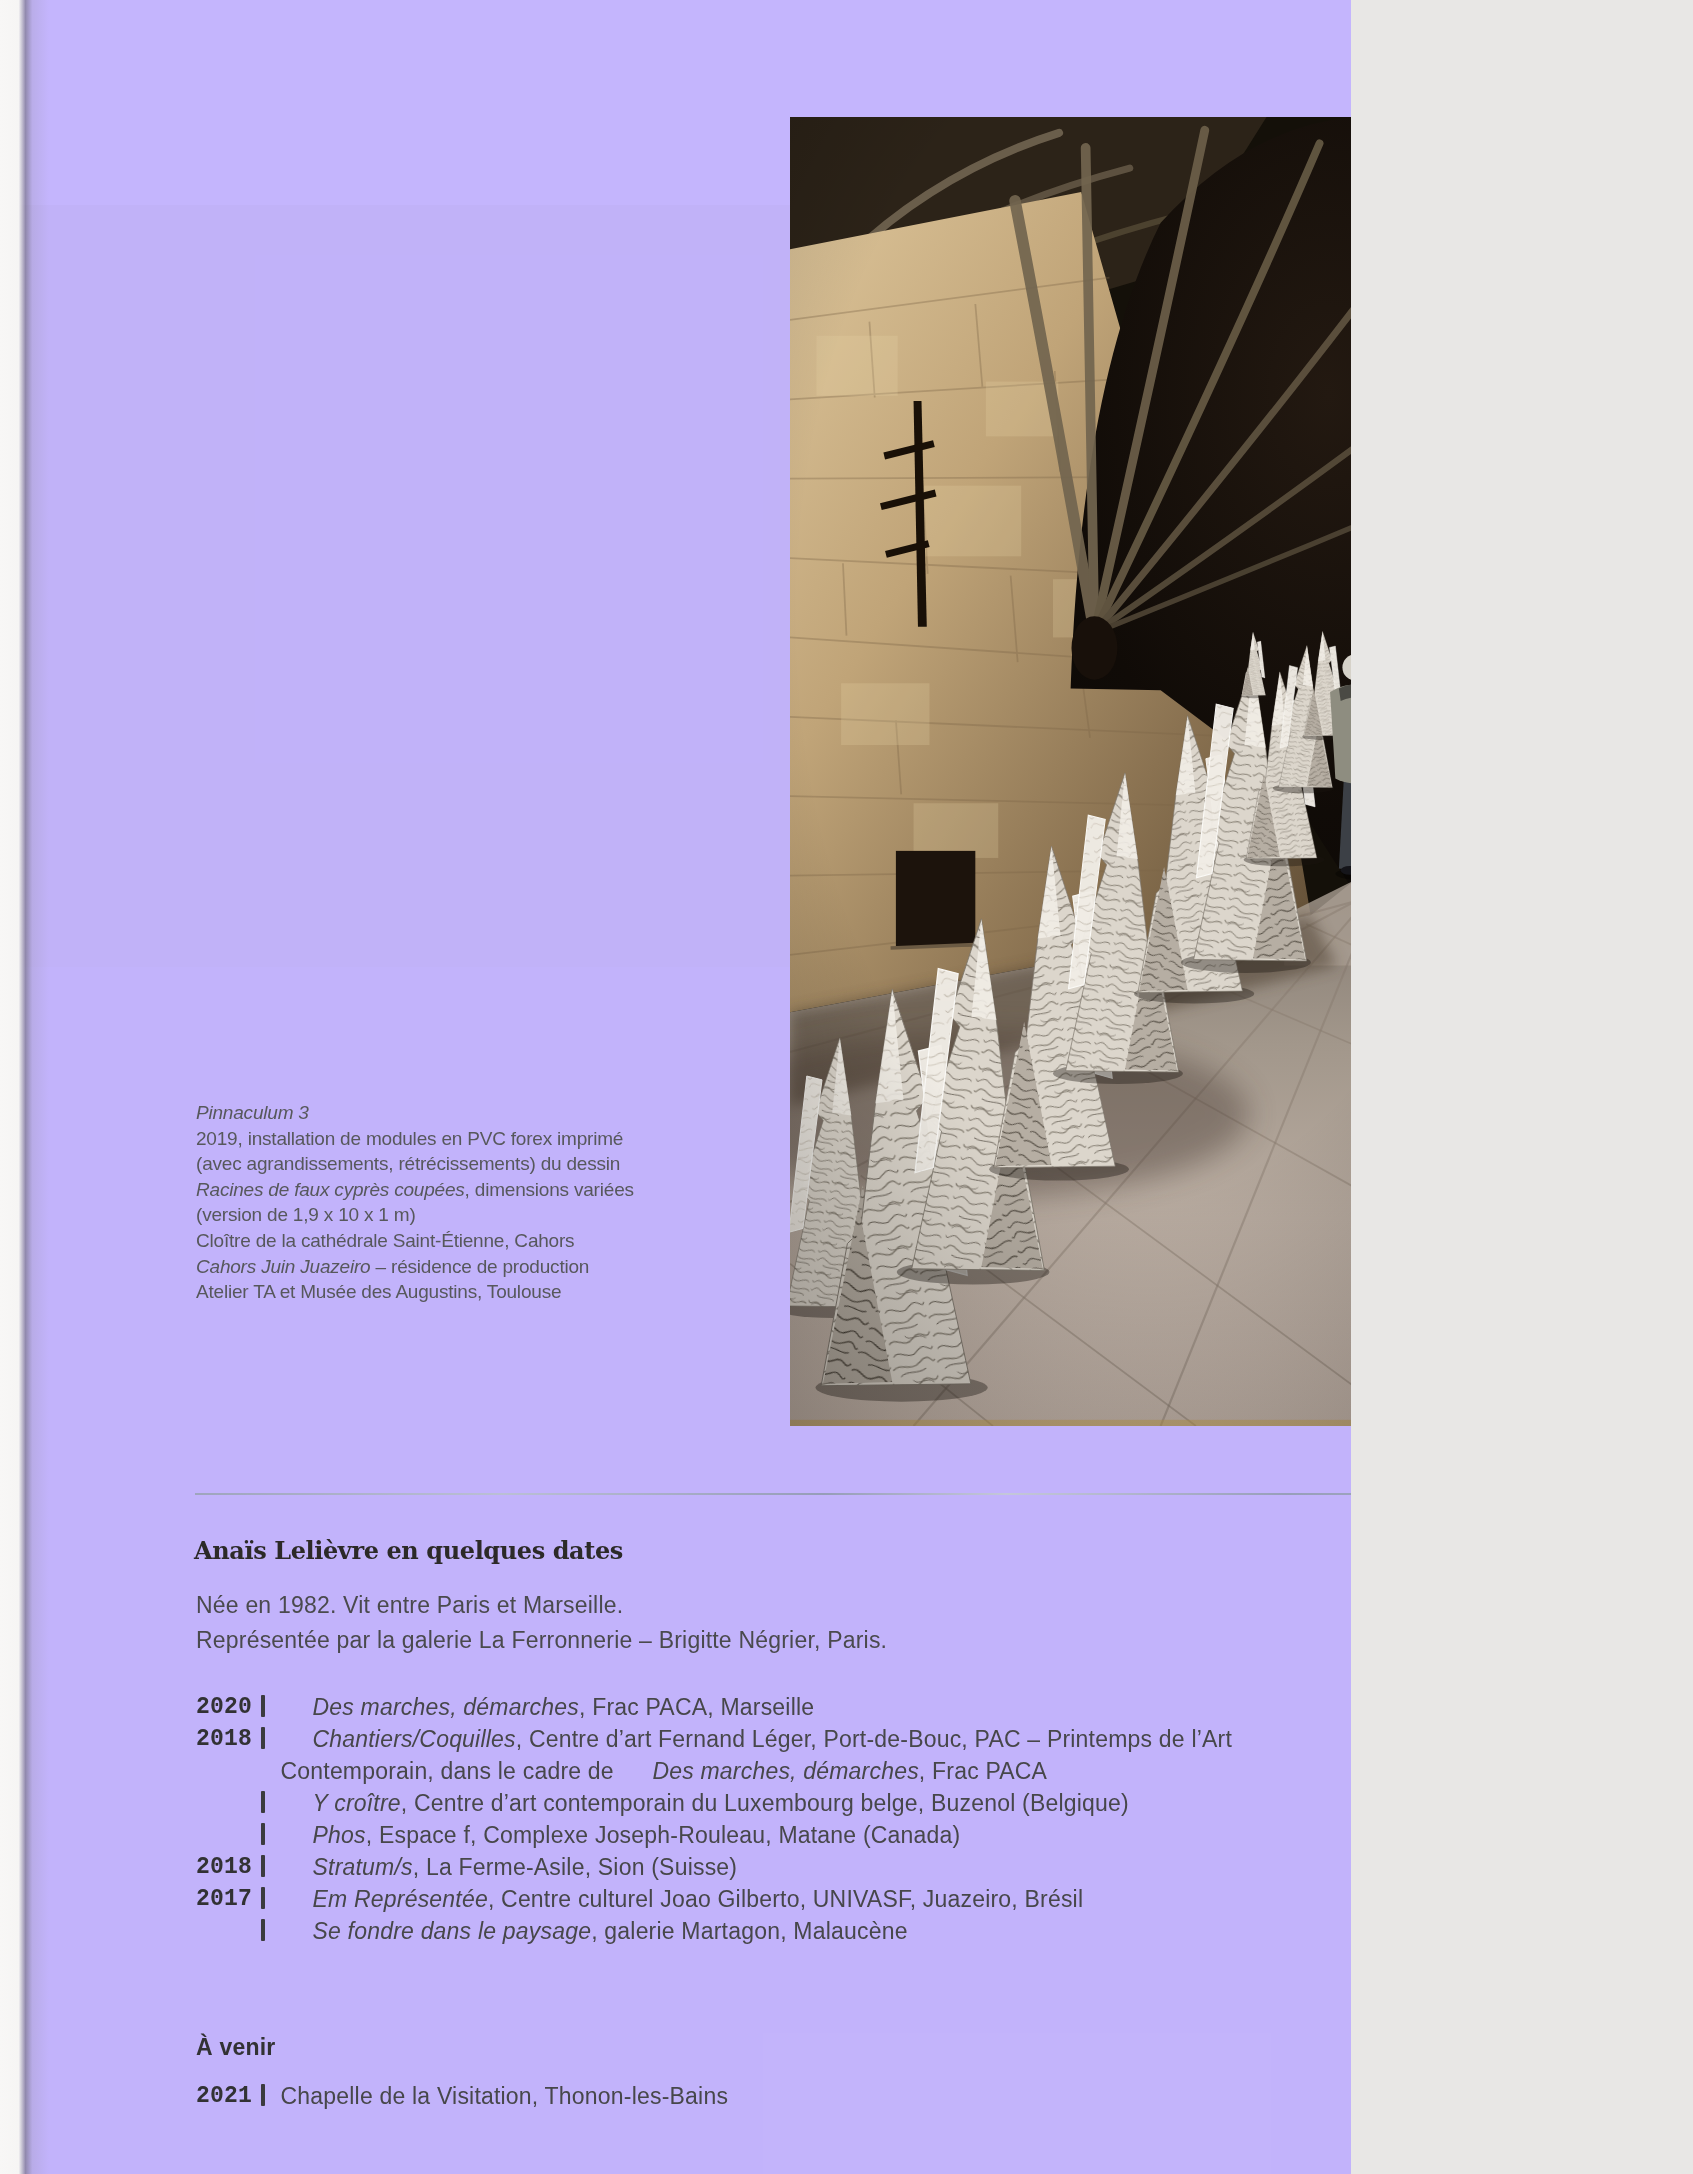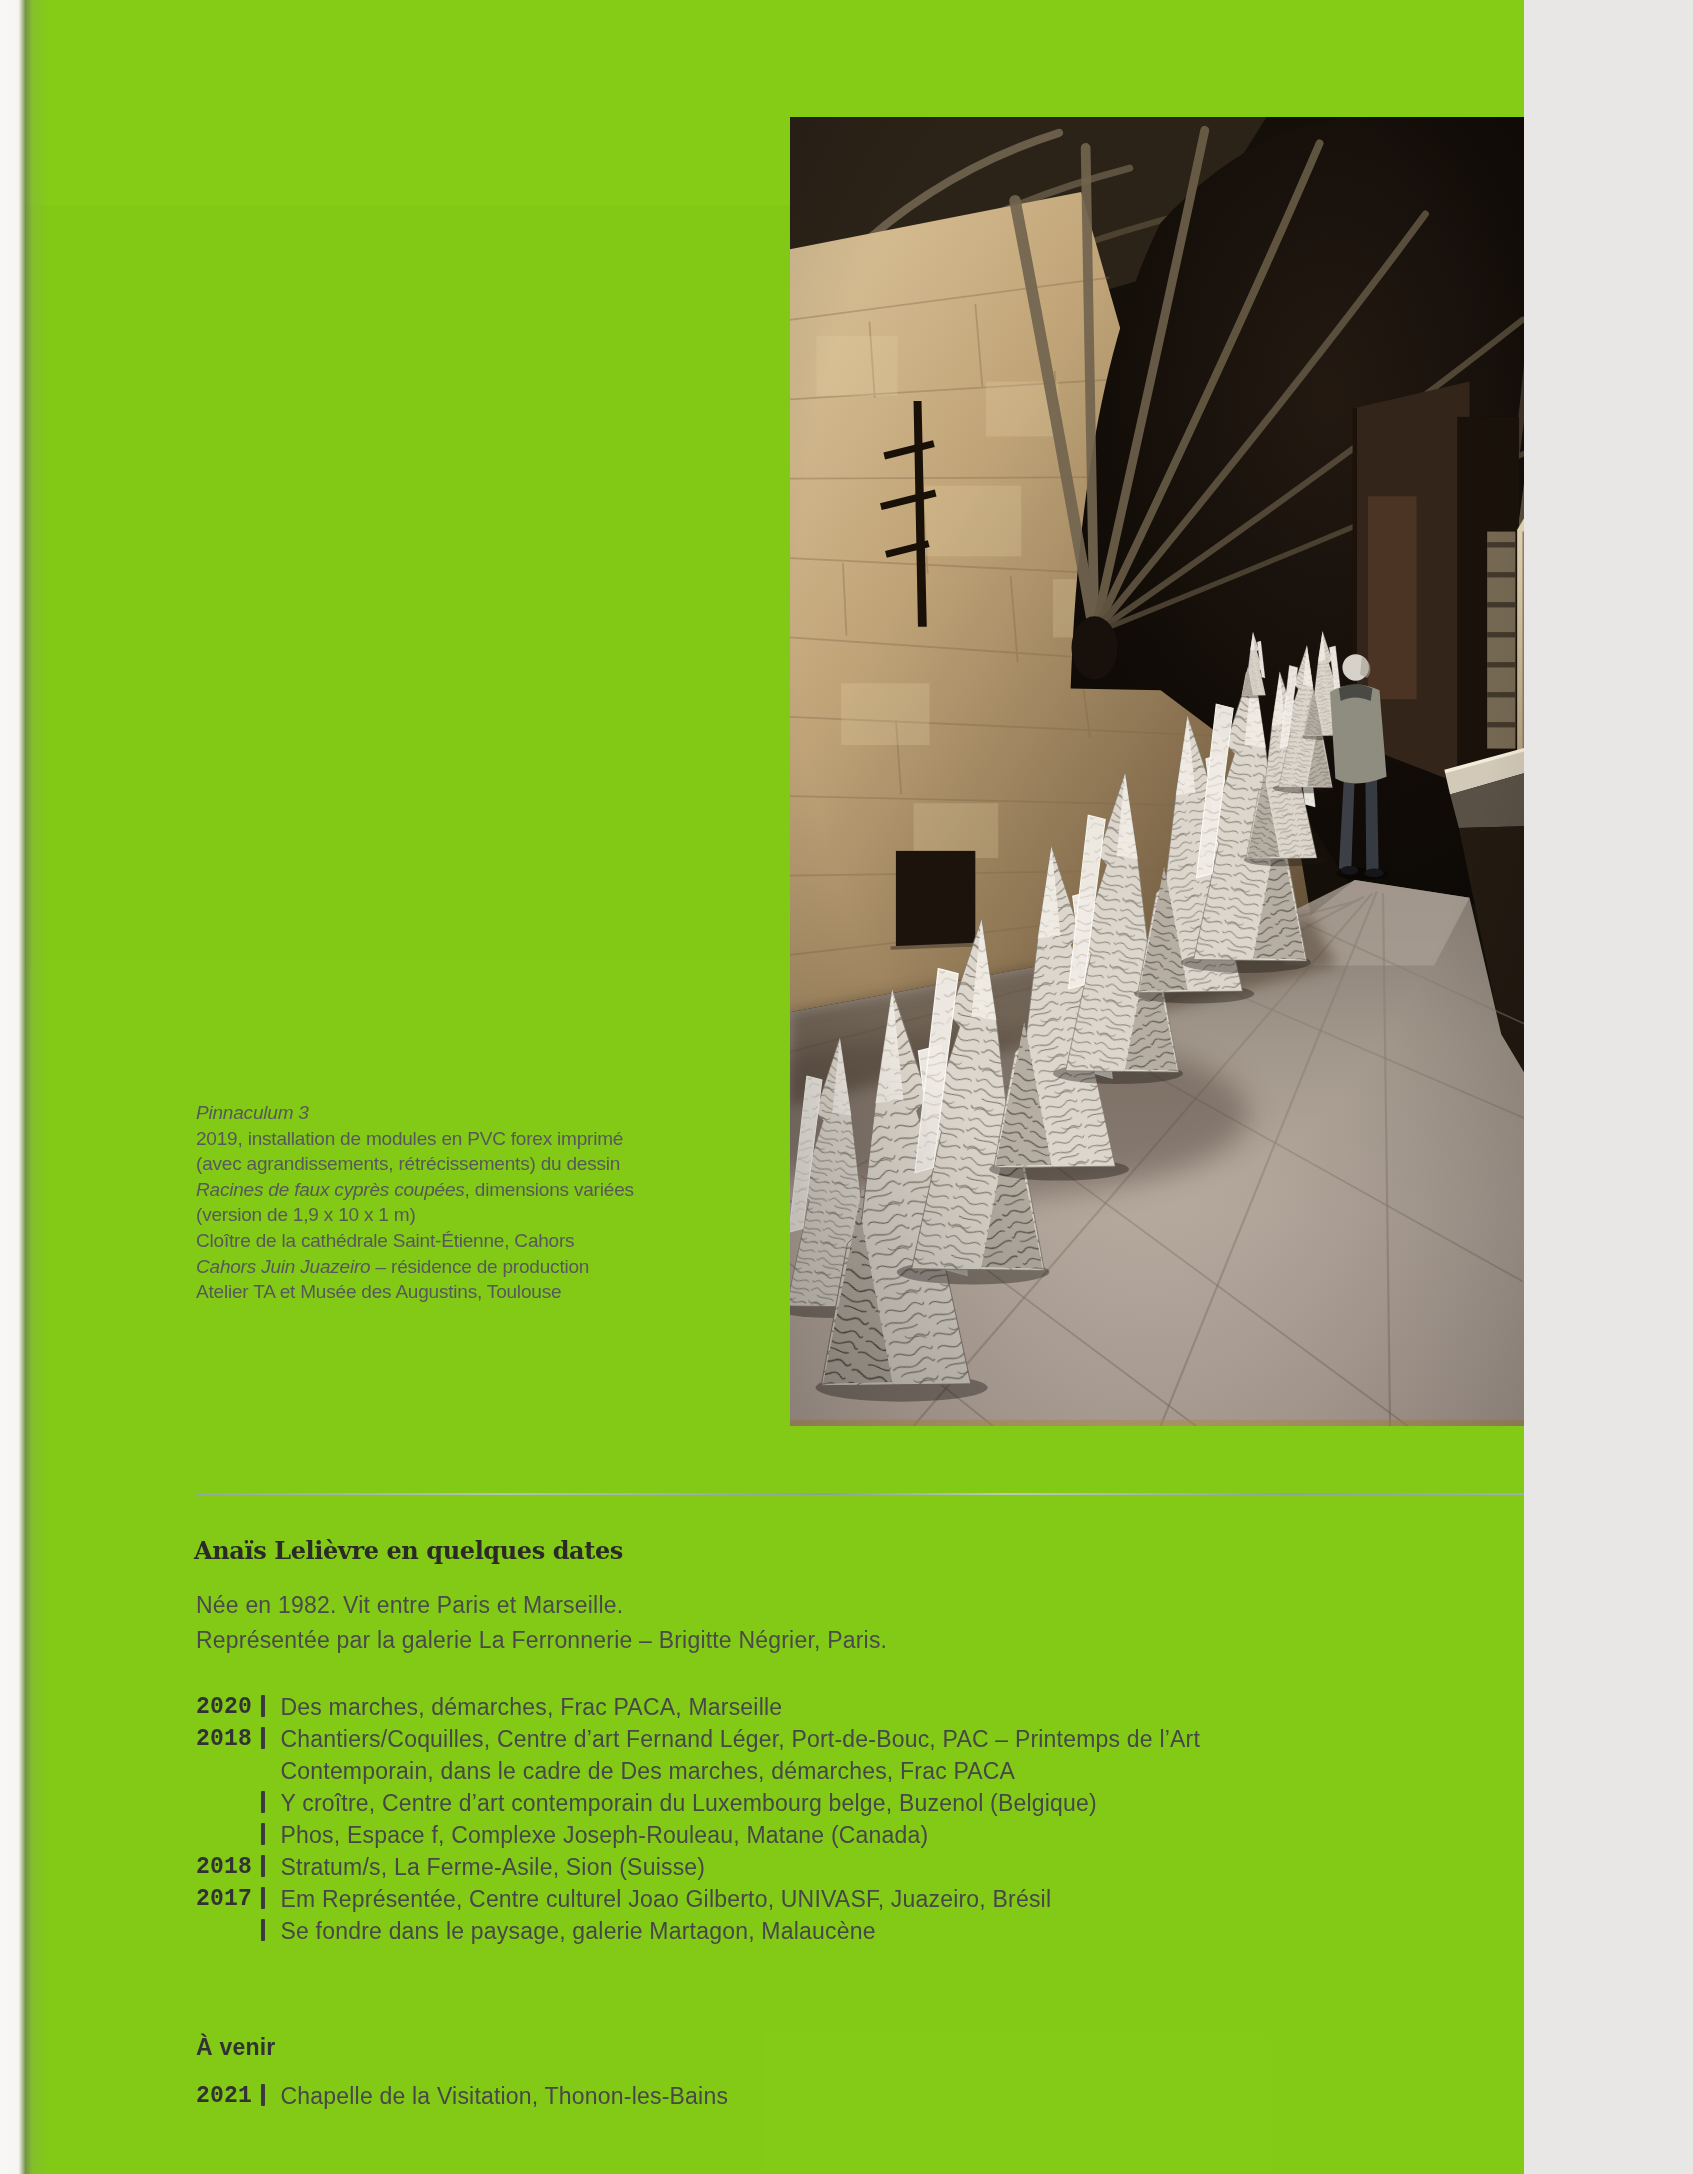--- a/index.html
+++ b/index.html
@@ -1,16 +1,16 @@
 <!DOCTYPE html>
 <html style="font-size:14px"><head>
 <meta charset="utf-8">
 <style>
   html,body{margin:0;padding:0;background:#e8e7e5;}
-  #page{position:relative;width:1524px;height:2175px;background:#84cc16;overflow:hidden;
+  #page{position:relative;width:1351px;height:2175px;background:#c4b5fd;overflow:hidden;
         font-family:"Liberation Sans",sans-serif;}
   
   .scan-band{position:absolute;left:0;width:1694px;pointer-events:none;}
   .band-mid{top:205px;height:762px;background:rgba(30,28,25,0.02);}
   .band-low{top:967px;height:1208px;background:rgba(30,28,25,0.008);}
   
   .spine{position:absolute;top:0;left:0;width:49px;height:2175px;
          background:linear-gradient(90deg,#f8f7f6 0,#f6f5f4 38%,rgba(105,103,110,.55) 52%,rgba(140,138,144,.18) 66%,rgba(140,138,144,0) 100%);}
   
   .photo{position:absolute;left:790px;top:117px;width:796px;height:1309px;}
@@ -29,21 +29,21 @@
   
   .bio{position:absolute;left:196px;top:1588px;font-size:23px;line-height:35px;
        letter-spacing:0.2px;color:#4a4a4d;}
   
   .timeline{position:absolute;left:196px;top:1691px;width:1279px;font-size:23px;
             line-height:32px;letter-spacing:0.2px;color:#47474a;}
   .t-row{display:flex;align-items:flex-start;}
   .t-year{width:65px;flex:0 0 65px;font-weight:700;color:#323234;font-family:Liberation Mono, monospace;}
   .t-bar{flex:0 0 3.5px;width:3.5px;height:22px;margin:4.4px 0 0 0;background:#3b3b3e;border-radius:0.9px;}
   .t-body{margin-left:16px;flex:1;}
-  .t-body .i{}
+  .t-body .i{font-style:italic;margin-left:32px;}
   
   .upcoming-label{position:absolute;left:196px;top:2034px;font-size:23px;font-weight:700;
                   letter-spacing:0.2px;color:#323234;}
   .upcoming{position:absolute;left:196px;top:2080px;width:1059px;font-size:23px;
             line-height:32px;letter-spacing:0.2px;color:#47474a;}
   
   .pagenum{position:absolute;left:1579px;top:2071px;width:79px;height:79px;}
   .pagenum .slash{position:absolute;left:5.3px;top:32px;width:46px;height:3.5px;border-radius:1.8px;
                   background:linear-gradient(90deg,#f29b06 0,#ef5b14 30%,#e5231f 65%,#e5231f 100%);
                   transform:rotate(-46deg);}

